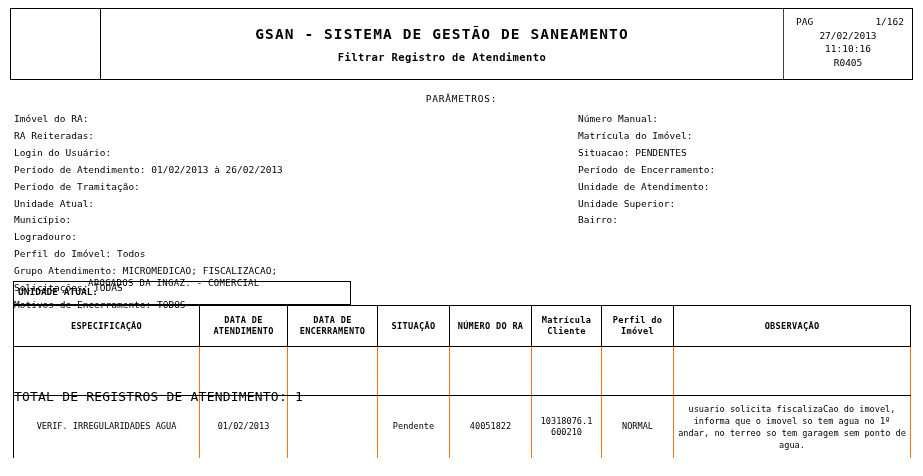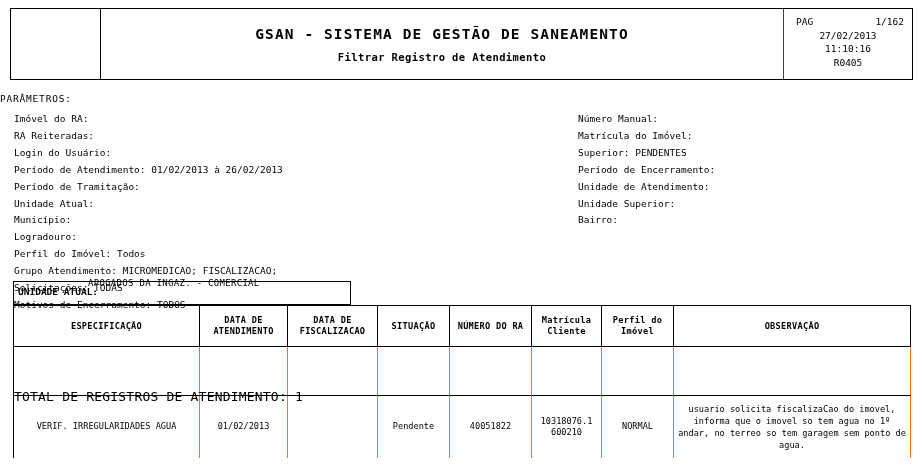--- a/index.html
+++ b/index.html
@@ -72,20 +72,21 @@
     justify-content: space-between;
     padding-left: 4px;
   }
 
   
   .params-title {
     position: absolute;
     left: 0;
     top: 93px;
     width: 923px;
+    text-align: center;
     font-size: 9.5px;
     letter-spacing: 0.8px;
   }
   .params-left {
     position: absolute;
     left: 14px;
     top: 111px;
     font-size: 9.5px;
     line-height: 16.9px;
     white-space: nowrap;
@@ -221,21 +222,21 @@
     <div>Logradouro:</div>
     <div>Perfil do Imóvel: Todos</div>
     <div>Grupo Atendimento: MICROMEDICAO; FISCALIZACAO;</div>
     <div>Solicitações: TODAS</div>
     <div>Motivos de Encerramento: TODOS</div>
   </div>
 
   <div class="params-right">
     <div>Número Manual:</div>
     <div>Matrícula do Imóvel:</div>
-    <div>Superior: PENDENTES</div>
+    <div>Situacao: PENDENTES</div>
     <div>Período de Encerramento:</div>
     <div>Unidade de Atendimento:</div>
     <div>Unidade Superior:</div>
     <div>Bairro:</div>
   </div>
 
   <div class="unit-box">
     <span>UNIDADE ATUAL:</span>
   </div>
   <div class="unit-name">APOGADOS DA INGAZ. - COMERCIAL</div>
@@ -256,21 +257,21 @@
         <tr>
           <th>
             <span>ESPECIFICAÇÃO</span>
           </th>
           <th>
             <span>DATA DE</span><br>
             <span>ATENDIMENTO</span>
           </th>
           <th>
             <span>DATA DE</span><br>
-            <span>FISCALIZACAO</span>
+            <span>ENCERRAMENTO</span>
           </th>
           <th>
             <span>SITUAÇÃO</span>
           </th>
           <th>
             <span>NÚMERO DO RA</span>
           </th>
           <th>
             <span>Matrícula</span><br>
             <span>Cliente</span>

